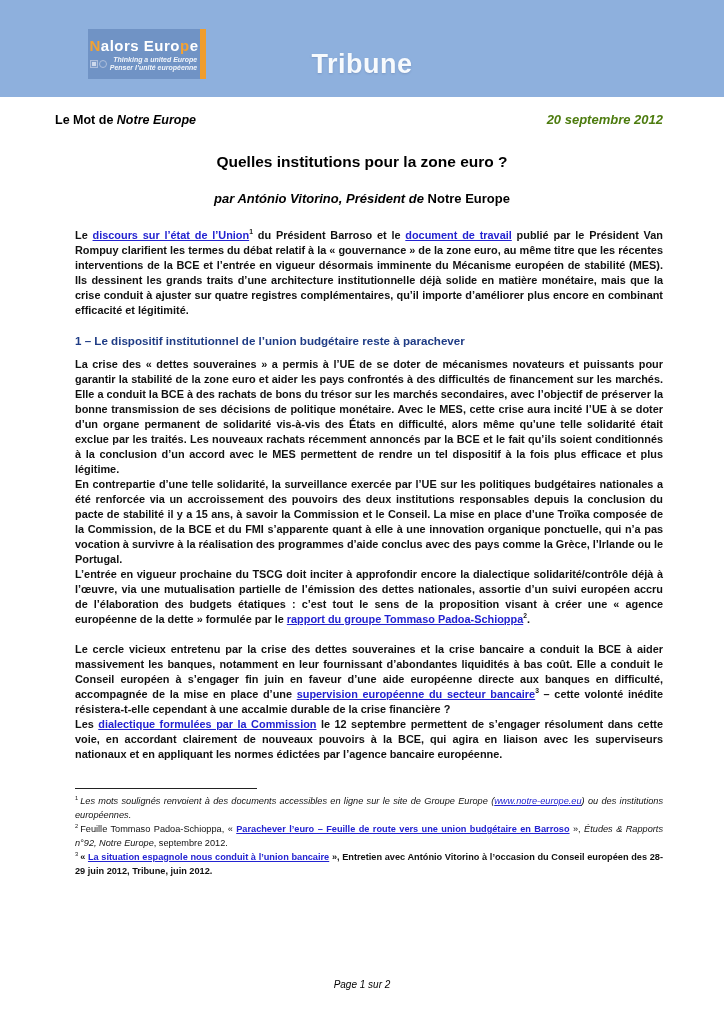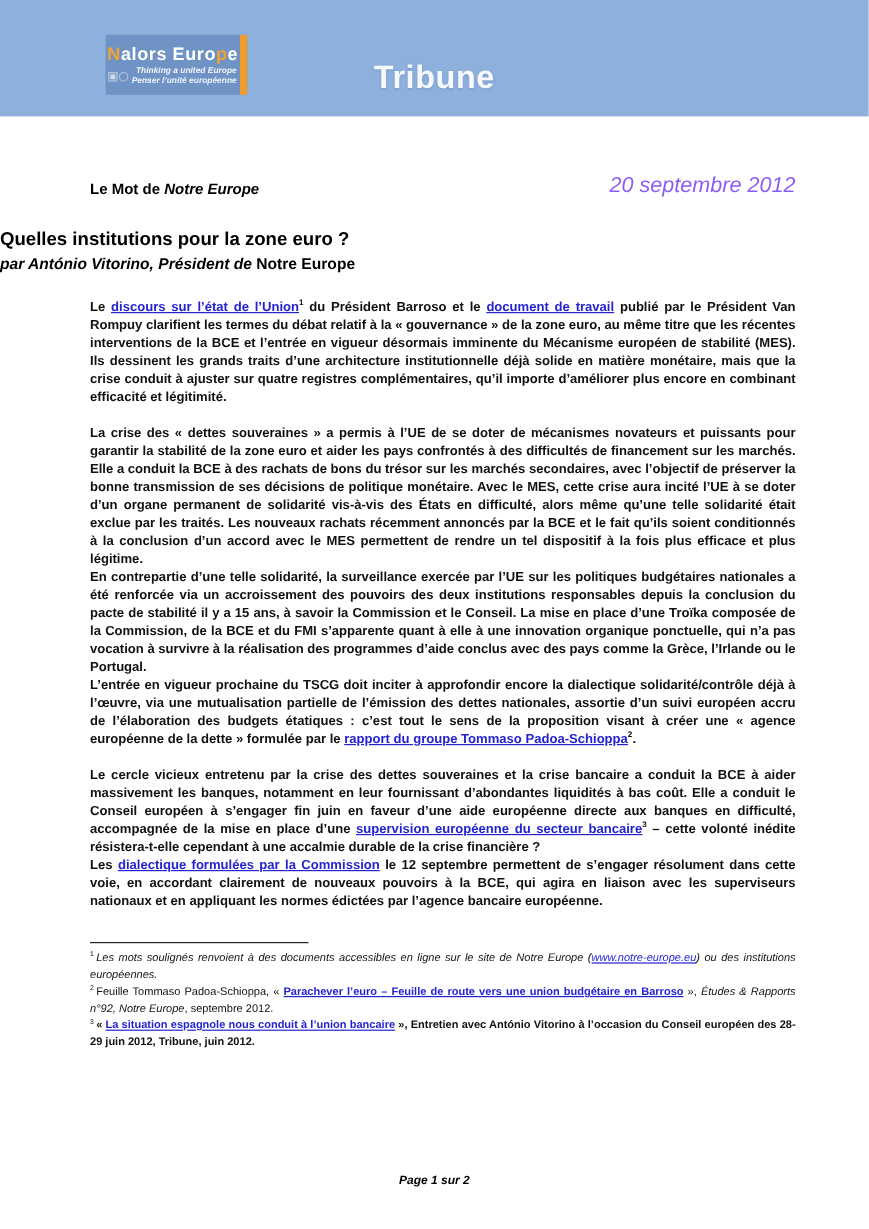--- a/index.html
+++ b/index.html
@@ -22,46 +22,46 @@
      linear-gradient(#cdd9ec,#cdd9ec);outline:1px solid #aebfdc;
      box-shadow:inset 0 0 0 1px #7e9bc8;}
   .icon-ring{width:6px;height:6px;border:1px solid #aebfdc;border-radius:50%;}
   .logo-tag-text{font-size:7px;font-style:italic;font-weight:bold;color:#f0f4fa;text-align:right;line-height:8px;white-space:nowrap;}
   .banner-title{
     position:absolute;left:0;right:0;top:49px;text-align:center;
     font-size:27px;font-weight:bold;color:#f7fafd;letter-spacing:.5px;
     text-shadow:0 1px 2px rgba(90,110,150,.35);
   }
   
-  .subheader{display:flex;justify-content:space-between;align-items:flex-end;padding:15px 61px 0 75px;margin-top:32px;}
+  .subheader{display:flex;justify-content:space-between;align-items:center;padding:15px 61px 0 55px;}
   .subheader-left{font-size:12.5px;font-weight:bold;color:#000;}
   .subheader-left .brand{font-style:italic;}
-  .subheader-date{font-size:18px;font-weight:normal;font-style:italic;color:#8b5cf6;}
+  .subheader-date{font-size:13px;font-weight:bold;font-style:italic;color:#4d7c0f;}
   
-  .doc-title-wrap{text-align:left;margin-top:26px;}
+  .doc-title-wrap{text-align:center;margin-top:26px;}
   .doc-title{font-size:15.5px;font-weight:bold;color:#000;}
-  .doc-byline{font-size:13px;font-weight:bold;font-style:italic;margin-top:3px;color:#000;}
+  .doc-byline{font-size:13px;font-weight:bold;font-style:italic;margin-top:20px;color:#000;}
   .doc-byline .brand{font-style:normal;}
   
   .content{margin:22px 61px 0 75px;font-size:10.9px;font-weight:bold;line-height:15px;text-align:justify;color:#111;}
   .para{margin:0;}
   .spacer{height:15px;}
   .sec-heading{color:#1f3c85;font-size:11.6px;font-weight:bold;margin:0 0 9px 0;text-align:left;}
   .lnk{color:#2323d1;cursor:pointer;}
   sup{font-size:.62em;line-height:0;}
   .rs-it{font-style:italic;}
   .rs-b{font-weight:bold;}
   
   .footnote-area{margin:26px 61px 0 75px;}
   .footnote-sep{width:182px;border:none;border-top:1.5px solid #222;margin:0 0 6px 0;}
   .footnote{font-size:9.2px;line-height:13.5px;text-align:justify;color:#111;margin:0 0 1px 0;}
   .footnote sup{margin-right:2px;}
   
   .page-footer{position:absolute;left:0;right:0;bottom:34px;text-align:center;
-    font-size:10px;font-weight:bold;font-style:italic;color:#000;}
+    font-size:10px;font-weight:normal;font-style:italic;color:#000;}
 </style>
 </head>
 <body>
 
 <div class="banner">
   <div class="logo-box">
     <div class="logo-line1"><span class="rs-accent">N</span><span>alors Euro</span><span class="rs-accent">p</span><span>e</span></div>
     <div class="logo-tag">
       <span class="logo-tag-icons">
         <span class="icon-grid"></span>
@@ -87,29 +87,30 @@
   <div class="doc-title">Quelles institutions pour la zone euro ?</div>
   <div class="doc-byline">
     <span>par António Vitorino, Président de </span><span class="brand">Notre Europe</span>
   </div>
 </div>
 
 <div class="content">
   <p class="para"><span>Le </span><a href="#" class="lnk">discours sur l’état de l’Union</a><span><sup>1</sup></span><span> du Président Barroso et le </span><a href="#" class="lnk">document de travail</a><span> publié par le Président Van Rompuy clarifient les termes du débat relatif à la « gouvernance » de la zone euro, au même titre que les récentes interventions de la BCE et l’entrée en vigueur désormais imminente du Mécanisme européen de stabilité (MES). Ils dessinent les grands traits d’une architecture institutionnelle déjà solide en matière monétaire, mais que la crise conduit à ajuster sur quatre registres complémentaires, qu’il importe d’améliorer plus encore en combinant efficacité et légitimité.</span></p>
 
   <div class="spacer"></div>
+  <h3 class="sec-heading">1 – Le dispositif institutionnel de l’union budgétaire reste à parachever</h3>
   <p class="para"><span>La crise des « dettes souveraines » a permis à l’UE de se doter de mécanismes novateurs et puissants pour garantir la stabilité de la zone euro et aider les pays confrontés à des difficultés de financement sur les marchés. Elle a conduit la BCE à des rachats de bons du trésor sur les marchés secondaires, avec l’objectif de préserver la bonne transmission de ses décisions de politique monétaire. Avec le MES, cette crise aura incité l’UE à se doter d’un organe permanent de solidarité vis-à-vis des États en difficulté, alors même qu’une telle solidarité était exclue par les traités. Les nouveaux rachats récemment annoncés par la BCE et le fait qu’ils soient conditionnés à la conclusion d’un accord avec le MES permettent de rendre un tel dispositif à la fois plus efficace et plus légitime.</span></p>
   <p class="para"><span>En contrepartie d’une telle solidarité, la surveillance exercée par l’UE sur les politiques budgétaires nationales a été renforcée via un accroissement des pouvoirs des deux institutions responsables depuis la conclusion du pacte de stabilité il y a 15 ans, à savoir la Commission et le Conseil. La mise en place d’une Troïka composée de la Commission, de la BCE et du FMI s’apparente quant à elle à une innovation organique ponctuelle, qui n’a pas vocation à survivre à la réalisation des programmes d’aide conclus avec des pays comme la Grèce, l’Irlande ou le Portugal.</span></p>
   <p class="para"><span>L’entrée en vigueur prochaine du TSCG doit inciter à approfondir encore la dialectique solidarité/contrôle déjà à l’œuvre, via une mutualisation partielle de l’émission des dettes nationales, assortie d’un suivi européen accru de l’élaboration des budgets étatiques : c’est tout le sens de la proposition visant à créer une « agence européenne de la dette » formulée par le </span><a href="#" class="lnk">rapport du groupe Tommaso Padoa-Schioppa</a><span><sup>2</sup></span><span>.</span></p>
 
   <div class="spacer"></div>
   <p class="para"><span>Le cercle vicieux entretenu par la crise des dettes souveraines et la crise bancaire a conduit la BCE à aider massivement les banques, notamment en leur fournissant d’abondantes liquidités à bas coût. Elle a conduit le Conseil européen à s’engager fin juin en faveur d’une aide européenne directe aux banques en difficulté, accompagnée de la mise en place d’une </span><a href="#" class="lnk">supervision européenne du secteur bancaire</a><span><sup>3</sup></span><span> – cette volonté inédite résistera-t-elle cependant à une accalmie durable de la crise financière ?</span></p>
   <p class="para"><span>Les </span><a href="#" class="lnk">dialectique formulées par la Commission</a><span> le 12 septembre permettent de s’engager résolument dans cette voie, en accordant clairement de nouveaux pouvoirs à la BCE, qui agira en liaison avec les superviseurs nationaux et en appliquant les normes édictées par l’agence bancaire européenne.</span></p>
 </div>
 
 <div class="footnote-area">
   <hr class="footnote-sep">
-  <p class="footnote"><sup>1</sup><span><span class="rs-it">Les mots soulignés renvoient à des documents accessibles en ligne sur le site de Notre Europe (</span><a href="#" class="lnk rs-it">www.notre-europe.eu</a><span class="rs-it">) ou des institutions européennes.</span></span></p>
+  <p class="footnote"><sup>1</sup><span><span class="rs-it">Les mots soulignés renvoient à des documents accessibles en ligne sur le site de Groupe Europe (</span><a href="#" class="lnk rs-it">www.notre-europe.eu</a><span class="rs-it">) ou des institutions européennes.</span></span></p>
   <p class="footnote"><sup>2</sup><span><span>Feuille Tommaso Padoa-Schioppa, « </span><a href="#" class="lnk rs-b">Parachever l’euro – Feuille de route vers une union budgétaire en Barroso</a><span> », </span><span class="rs-it">Études &amp; Rapports n°92, Notre Europe</span><span>, septembre 2012.</span></span></p>
   <p class="footnote"><sup>3</sup><span><span class="rs-b">« </span><a href="#" class="lnk rs-b">La situation espagnole nous conduit à l’union bancaire</a><span class="rs-b"> », Entretien avec António Vitorino à l’occasion du Conseil européen des 28-29 juin 2012, Tribune, juin 2012.</span></span></p>
 </div>
 
 <div class="page-footer">Page 1 sur 2</div>
 
 </body></html>

